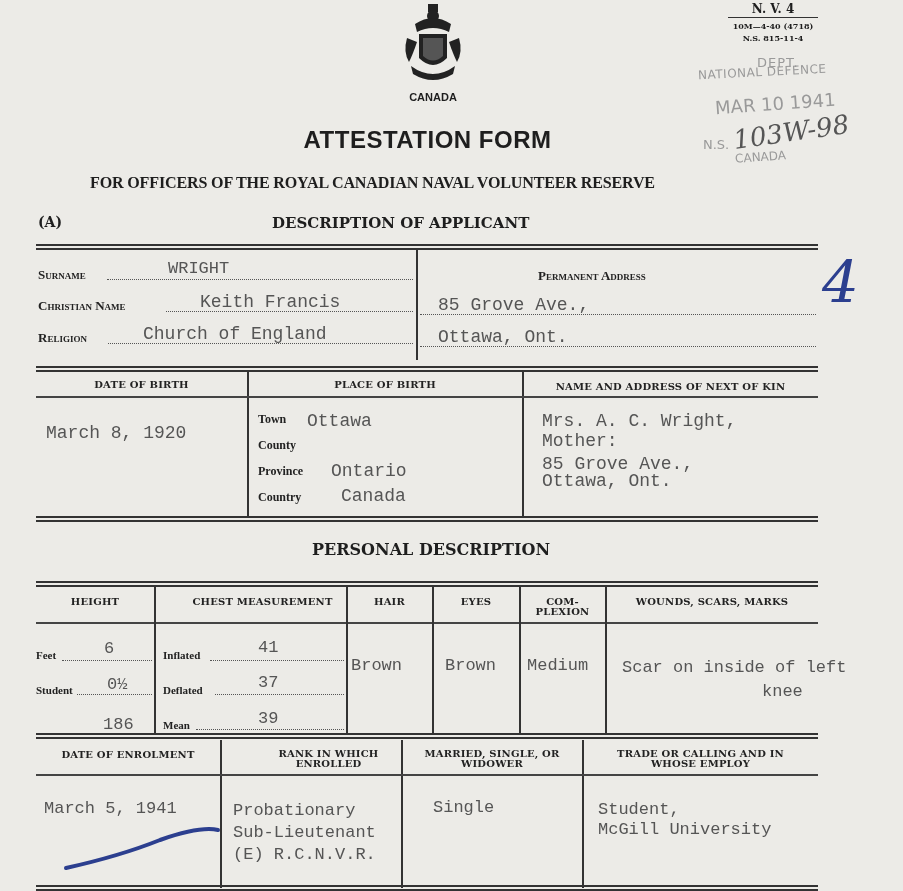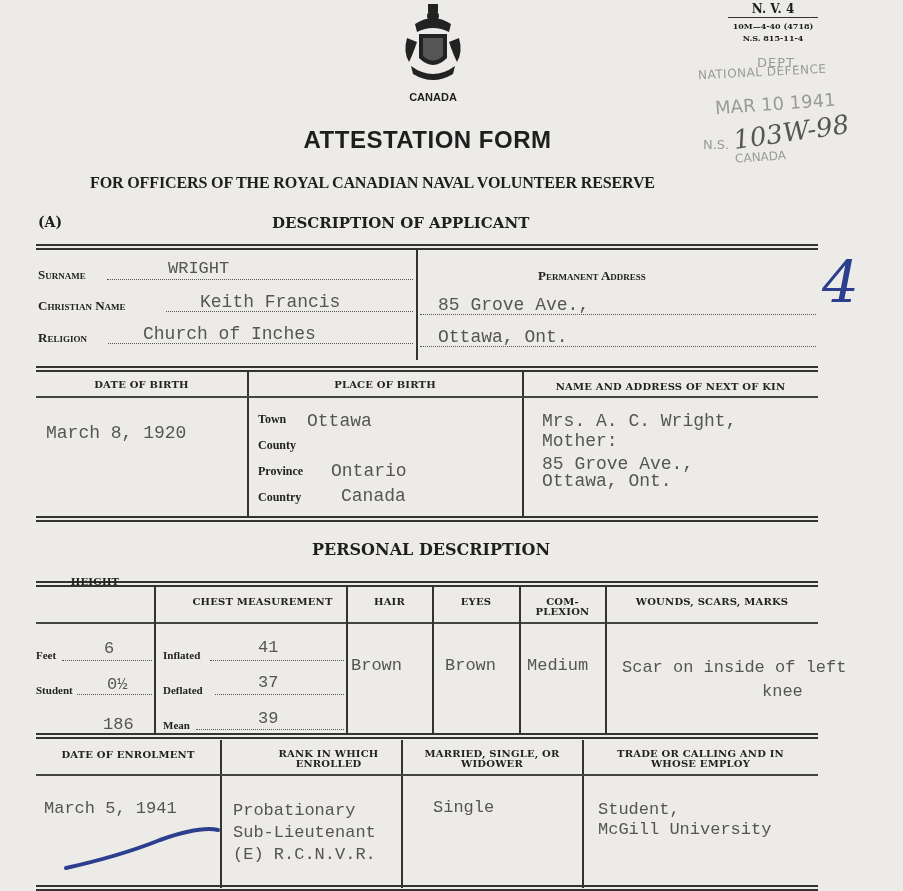--- a/index.html
+++ b/index.html
@@ -63,21 +63,21 @@
 <div class="abs sc-label" style="left:38px;top:267px;font-variant:small-caps;">Surname</div>
 <div class="dots" style="left:107px;top:279px;width:306px;"></div>
 <div class="abs typed" style="left:168px;top:259px;font-size:17px;">WRIGHT</div>
 
 <div class="abs sc-label" style="left:38px;top:298px;font-variant:small-caps;">Christian Name</div>
 <div class="dots" style="left:166px;top:311px;width:247px;"></div>
 <div class="abs typed" style="left:200px;top:292px;font-size:18px;">Keith Francis</div>
 
 <div class="abs sc-label" style="left:38px;top:330px;font-variant:small-caps;">Religion</div>
 <div class="dots" style="left:108px;top:343px;width:305px;"></div>
-<div class="abs typed" style="left:143px;top:324px;font-size:18px;">Church of Inches</div>
+<div class="abs typed" style="left:143px;top:324px;font-size:18px;">Church of England</div>
 
 <div class="abs sc-label" style="left:538px;top:268px;font-variant:small-caps;">Permanent Address</div>
 <div class="dots" style="left:420px;top:314px;width:396px;"></div>
 <div class="abs typed" style="left:438px;top:295px;font-size:18px;">85 Grove Ave.,</div>
 <div class="dots" style="left:420px;top:346px;width:396px;"></div>
 <div class="abs typed" style="left:438px;top:327px;font-size:18px;">Ottawa, Ont.</div>
 
 <div class="abs" style="left:822px;top:248px;font-family:'DejaVu Serif',serif;font-style:italic;font-size:58px;color:#2c3f8f;">4</div>
 
 <div class="dbl" style="left:36px;top:366px;width:782px;"></div>
@@ -113,21 +113,21 @@
 
 <div class="dbl" style="left:36px;top:581px;width:782px;"></div>
 <div class="thin" style="left:36px;top:622px;width:782px;height:1.5px;"></div>
 
 <div class="vline" style="left:154px;top:587px;height:146px;"></div>
 <div class="vline" style="left:346px;top:587px;height:146px;"></div>
 <div class="vline" style="left:432px;top:587px;height:146px;"></div>
 <div class="vline" style="left:519px;top:587px;height:146px;"></div>
 <div class="vline" style="left:605px;top:587px;height:146px;"></div>
 
-<div class="abs hdr" style="left:36px;top:577px;width:118px;text-align:center;">HEIGHT</div>
+<div class="abs hdr" style="left:36px;top:597px;width:118px;text-align:center;">HEIGHT</div>
 <div class="abs hdr" style="left:167px;top:597px;width:191px;">CHEST MEASUREMENT</div>
 <div class="abs hdr" style="left:347px;top:597px;width:85px;">HAIR</div>
 <div class="abs hdr" style="left:433px;top:597px;width:86px;">EYES</div>
 <div class="abs hdr" style="left:520px;top:597px;width:85px;white-space:pre;">COM-
 PLEXION</div>
 <div class="abs hdr" style="left:606px;top:597px;width:212px;">WOUNDS, SCARS, MARKS</div>
 
 <div class="abs tiny-lbl" style="left:36px;top:649px;">Feet</div>
 <div class="dots" style="left:62px;top:660px;width:90px;"></div>
 <div class="abs typed" style="left:104px;top:639px;font-size:17px;">6</div>

